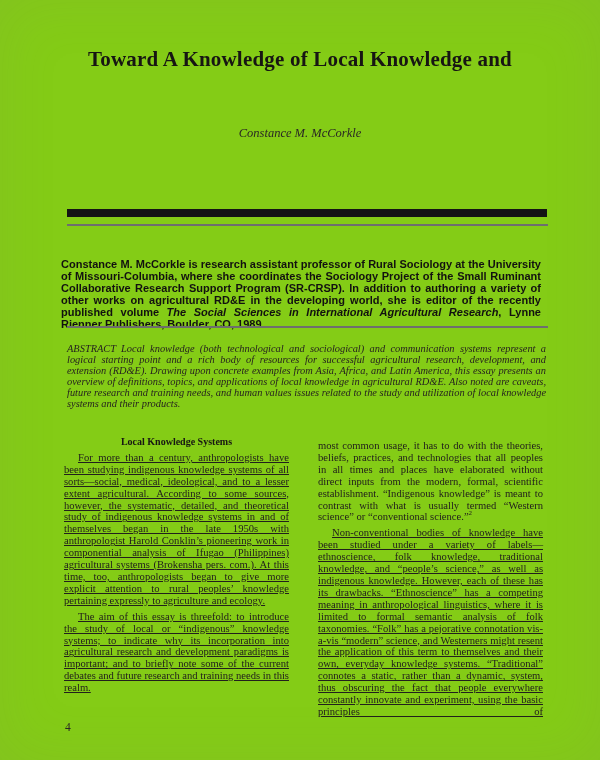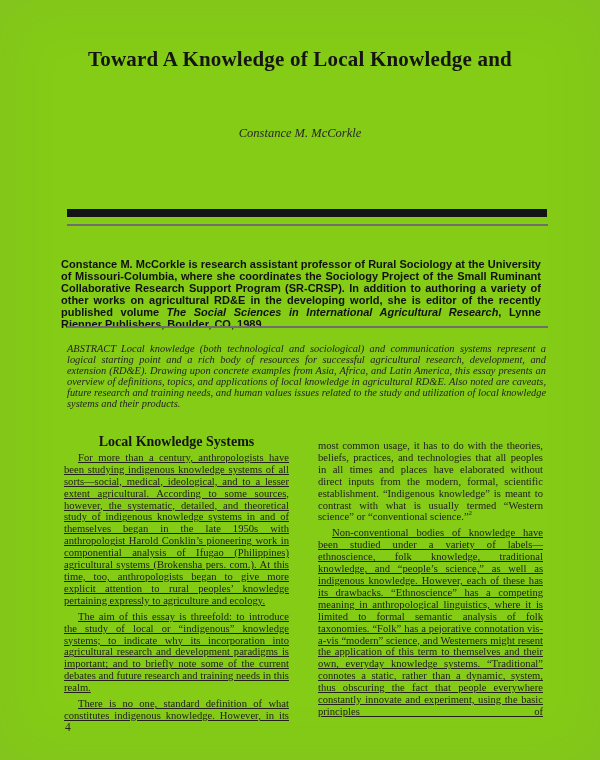--- a/index.html
+++ b/index.html
@@ -82,21 +82,21 @@
   .col {
     width: 233px;
     font-size: 10.6px;
     line-height: 11.9px;
     text-align: justify;
   }
   .col-heading {
     margin: 0 0 3px 0;
     text-align: center;
     font-weight: bold;
-    font-size: 14px;
+    font-size: 10px;
     color: #171513;
   }
   .col p { margin: 4px; }
   .col p.indent { text-indent: 14px; text-decoration: underline; }
   .col p.continues { text-align-last: justify; }
   .col sup { font-size: 7px; line-height: 0; }
   .page-number {
     position: absolute;
     top: 721px; left: 65px;
     font-size: 11.5px;
@@ -121,21 +121,20 @@
 
   <div class="rule rule-mid"></div>
 
   <div class="abstract-block"><span class="abstract-label">ABSTRACT</span><span>Local knowledge (both technological and sociological) and communication systems represent a logical starting point and a rich body of resources for successful agricultural research, development, and extension (RD&amp;E). Drawing upon concrete examples from Asia, Africa, and Latin America, this essay presents an overview of definitions, topics, and applications of local knowledge in agricultural RD&amp;E. Also noted are caveats, future research and training needs, and human values issues related to the study and utilization of local knowledge systems and their products.</span></div>
 
   <div class="columns">
     <div class="col">
       <h3 class="col-heading">Local Knowledge Systems</h3>
       <p class="indent">For more than a century, anthropologists have been studying indigenous knowledge systems of all sorts—social, medical, ideological, and to a lesser extent agricultural. According to some sources, however, the systematic, detailed, and theoretical study of indigenous knowledge systems in and of themselves began in the late 1950s with anthropologist Harold Conklin’s pioneering work in componential analysis of Ifugao (Philippines) agricultural systems (Brokensha pers. com.). At this time, too, anthropologists began to give more explicit attention to rural peoples’ knowledge pertaining expressly to agriculture and ecology.</p>
       <p class="indent">The aim of this essay is threefold: to introduce the study of local or “indigenous” knowledge systems; to indicate why its incorporation into agricultural research and development paradigms is important; and to briefly note some of the current debates and future research and training needs in this realm.</p>
-      <p class="indent continues">There is no one, standard definition of what constitutes indigenous knowledge. However, in its</p>
     </div>
     <div class="col">
       <p><span>most common usage, it has to do with the theories, beliefs, practices, and technologies that all peoples in all times and places have elaborated without direct inputs from the modern, formal, scientific establishment. “Indigenous knowledge” is meant to contrast with what is usually termed “Western science” or “conventional science.”</span><sup>2</sup></p>
       <p class="indent continues">Non-conventional bodies of knowledge have been studied under a variety of labels—ethnoscience, folk knowledge, traditional knowledge, and “people’s science,” as well as indigenous knowledge. However, each of these has its drawbacks. “Ethnoscience” has a competing meaning in anthropological linguistics, where it is limited to formal semantic analysis of folk taxonomies. “Folk” has a pejorative connotation vis-a-vis “modern” science, and Westerners might resent the application of this term to themselves and their own, everyday knowledge systems. “Traditional” connotes a static, rather than a dynamic, system, thus obscuring the fact that people everywhere constantly innovate and experiment, using the basic principles of</p>
     </div>
   </div>
 
   <div class="page-number">4</div>
 
 </div>

